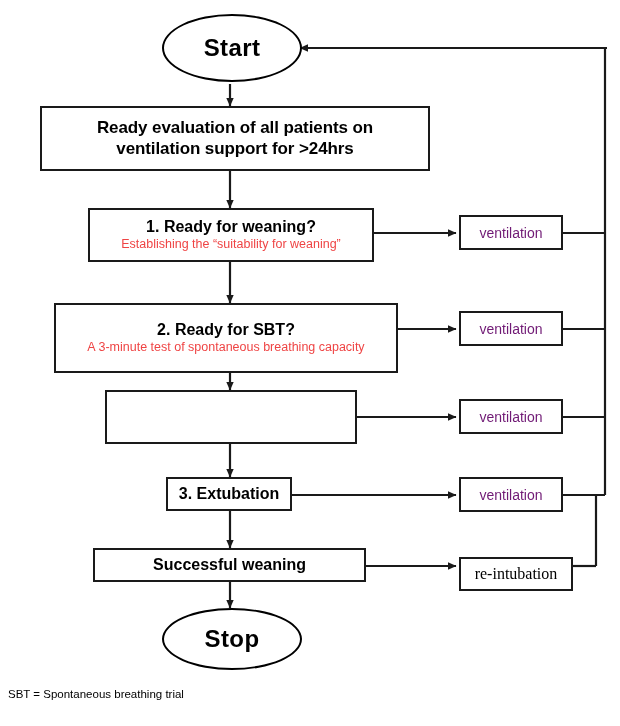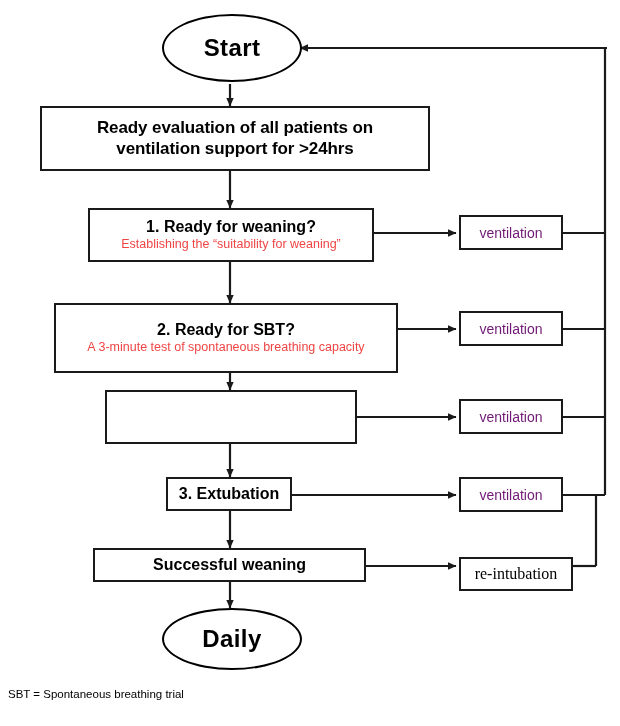--- a/index.html
+++ b/index.html
@@ -151,21 +151,21 @@
 
   <div class="node rect" style="left:166px; top:477px; width:126px; height:34px;">
     <span class="title-step">3. Extubation</span>
   </div>
 
   <div class="node rect" style="left:93px; top:548px; width:273px; height:34px;">
     <span class="title-step">Successful weaning</span>
   </div>
 
   <div class="node terminator" style="left:162px; top:608px; width:140px; height:62px;">
-    <span class="terminator-label">Daily</span>
+    <span class="terminator-label">Stop</span>
   </div>
 
   <div class="node rect" style="left:459px; top:215px; width:104px; height:35px;">
     <span class="side-label">ventilation</span>
   </div>
 
   <div class="node rect" style="left:459px; top:311px; width:104px; height:35px;">
     <span class="side-label">ventilation</span>
   </div>
 

